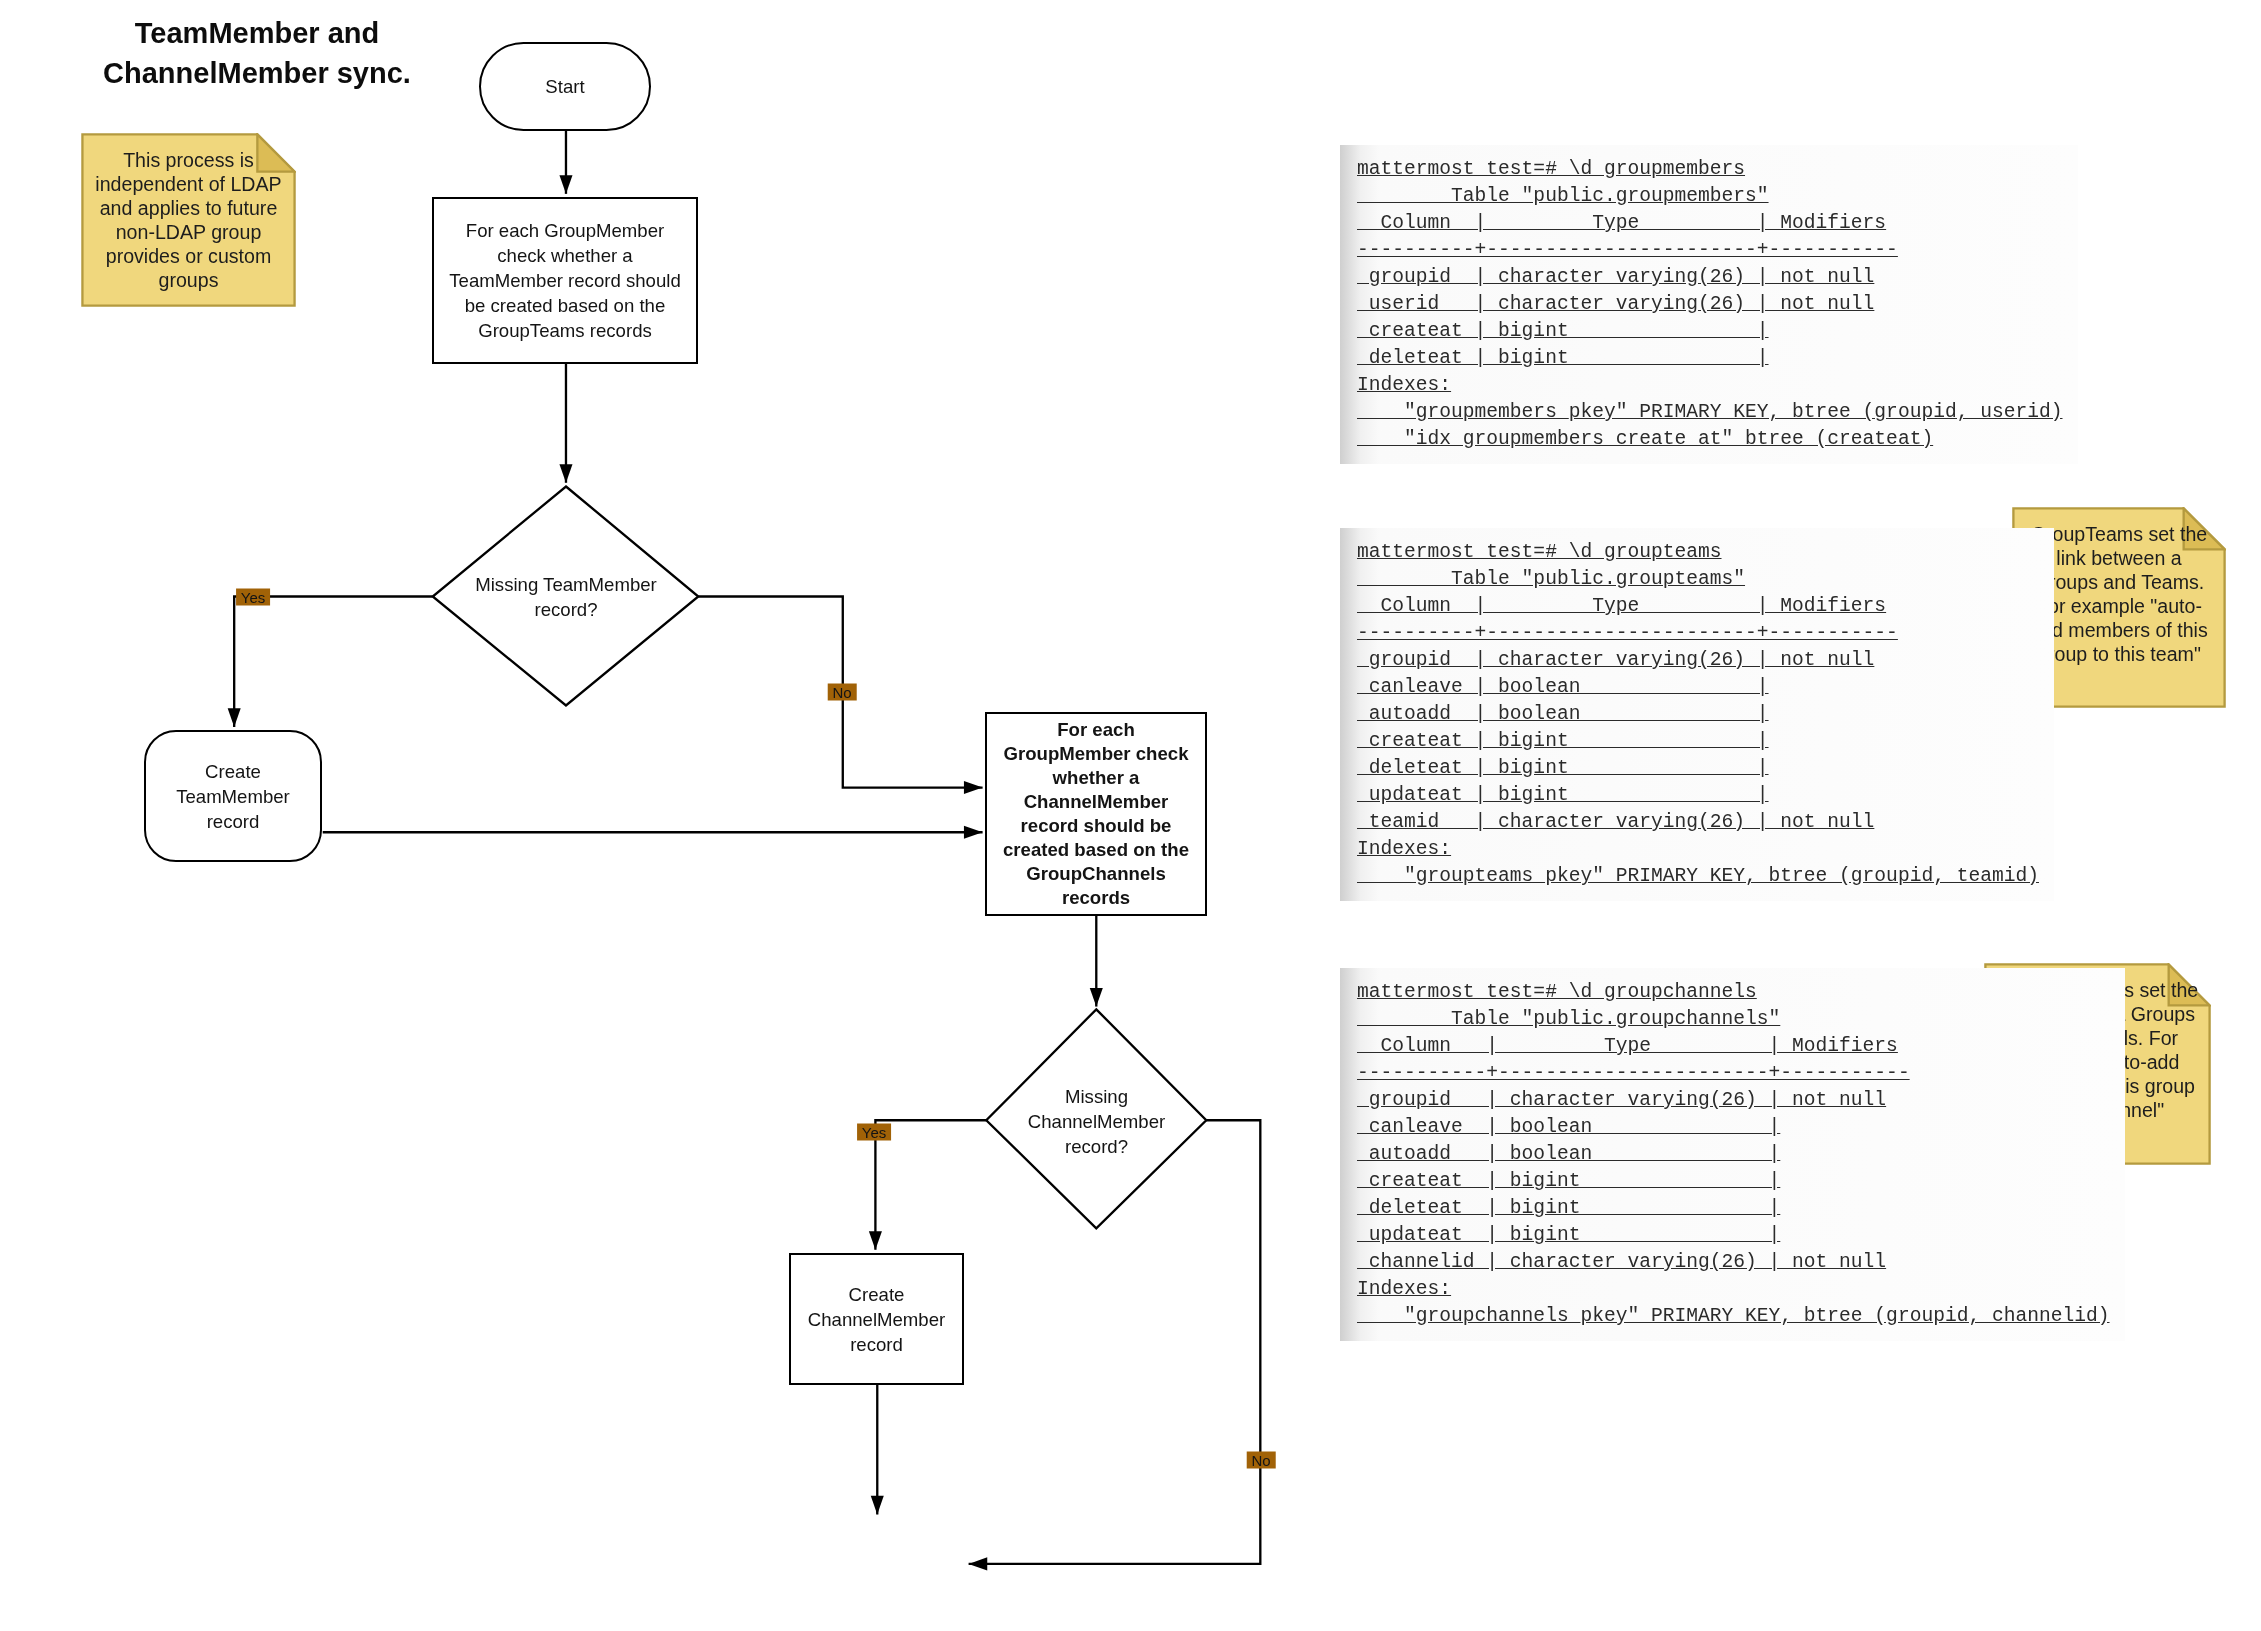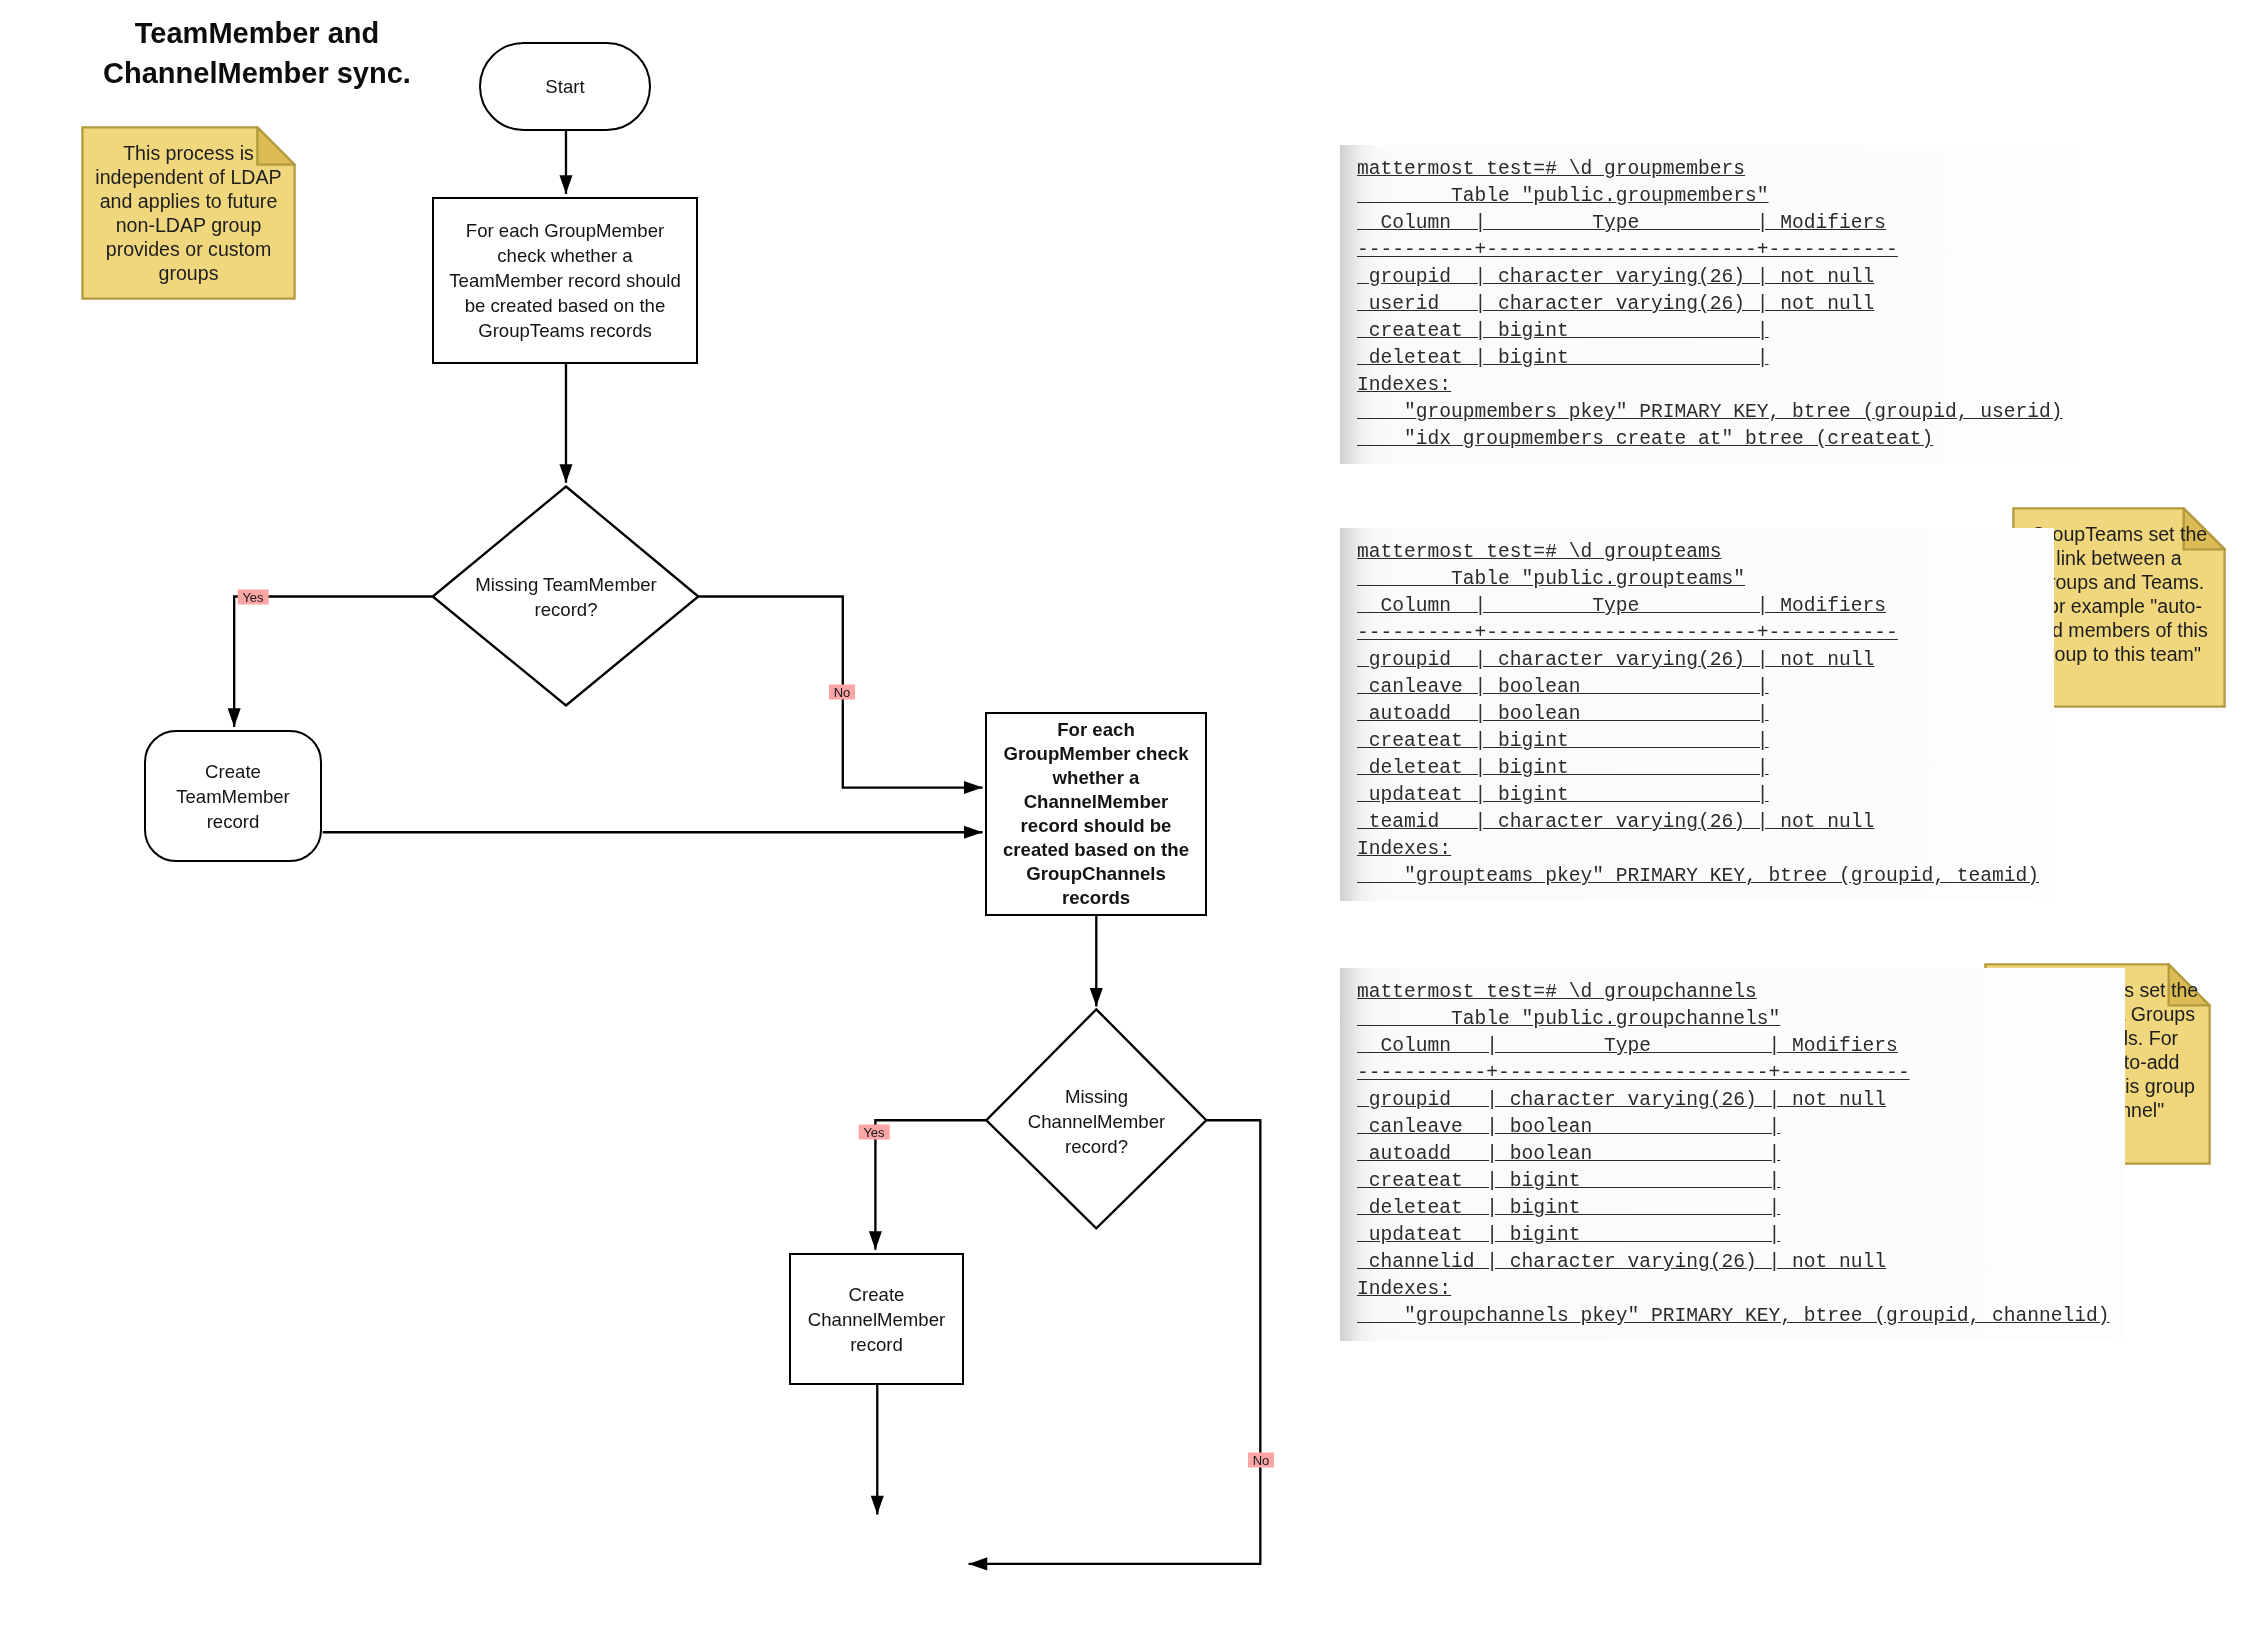--- a/index.html
+++ b/index.html
@@ -12,22 +12,22 @@
     position:absolute;box-sizing:border-box;background:#ffffff;border:2.8px solid #000;
     display:flex;align-items:center;justify-content:center;text-align:center;
     font-size:18.6px;line-height:25px;color:#141414;padding:3.7px 7.5px;
   }
   .stadium{border-radius:56px;}
   .diamond-label{
     position:absolute;display:flex;align-items:center;justify-content:center;
     text-align:center;font-size:18.6px;line-height:25px;color:#141414;
   }
   .edge-label{
-    position:absolute;transform:translate(-50%,-50%);background:#fca5a5;
-    padding:0 4.7px;font-size:13px;color:#141414;
+    position:absolute;transform:translate(-50%,-50%);background:#a16207;
+    padding:0 4.7px;font-size:15px;color:#141414;
   }
   .page-title{
     position:absolute;left:51px;top:13px;width:364px;text-align:center;
     font-size:29px;line-height:40px;font-weight:bold;color:#0d0d0d;
   }
   .note{position:absolute;}
   .note svg{position:absolute;left:0;top:0;}
   .note .note-text{
     position:absolute;left:0;top:0;width:100%;height:100%;box-sizing:border-box;
     display:flex;align-items:flex-start;justify-content:center;text-align:center;
@@ -98,21 +98,21 @@
   <div class="shape" style="left:765px;top:1253px;width:175px;height:132px;">
     <span>Create ChannelMember record</span>
   </div>
 
 
   <div class="edge-label" style="left:229px;top:597px;">Yes</div>
   <div class="edge-label" style="left:818px;top:692px;">No</div>
   <div class="edge-label" style="left:850px;top:1132px;">Yes</div>
   <div class="edge-label" style="left:1237px;top:1460px;">No</div>
 
-  <div class="note" style="left:57px;top:126px;width:215px;height:204px;">
+  <div class="note" style="left:57px;top:133px;width:215px;height:204px;">
     <svg width="215" height="174" viewBox="0 0 231 187">
       <path d="M1.5,1.5 L189.5,1.5 L229.5,41.5 L229.5,185.5 L1.5,185.5 Z" fill="#f0d77d" stroke="#b49a3f" stroke-width="2.5"></path>
       <path d="M189.5,1.5 L229.5,41.5 L189.5,41.5 Z" fill="#dcbc55" stroke="#b49a3f" stroke-width="2.5"></path>
     </svg>
     <div class="note-text">This process is independent of LDAP and applies to future non-LDAP group provides or custom groups</div>
   </div>
 
   <div class="note" style="left:1988px;top:507px;width:214px;height:201px;">
     <svg width="214" height="201" viewBox="0 0 230 216">
       <path d="M1.5,1.5 L184.5,1.5 L228.5,45.5 L228.5,214.5 L1.5,214.5 Z" fill="#f0d77d" stroke="#b49a3f" stroke-width="2.5"></path>

